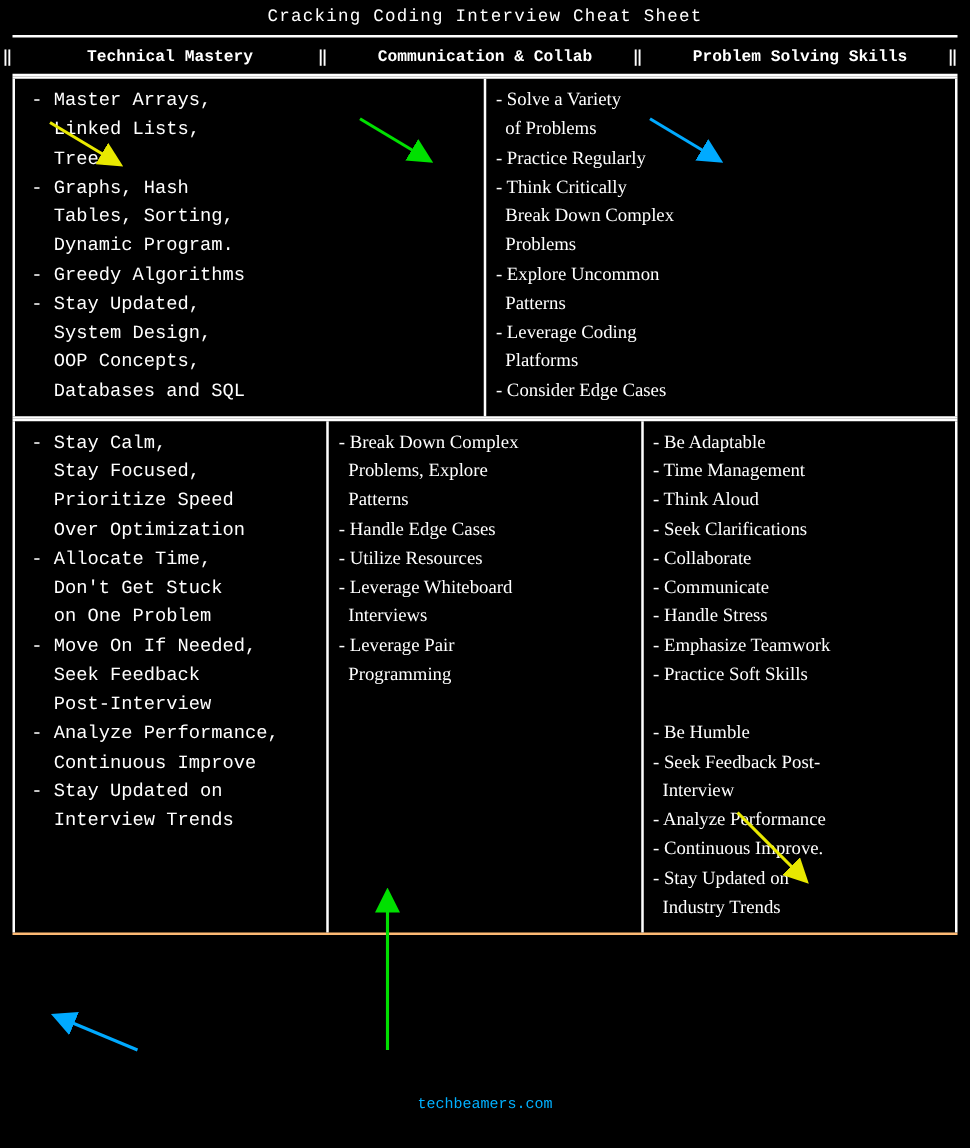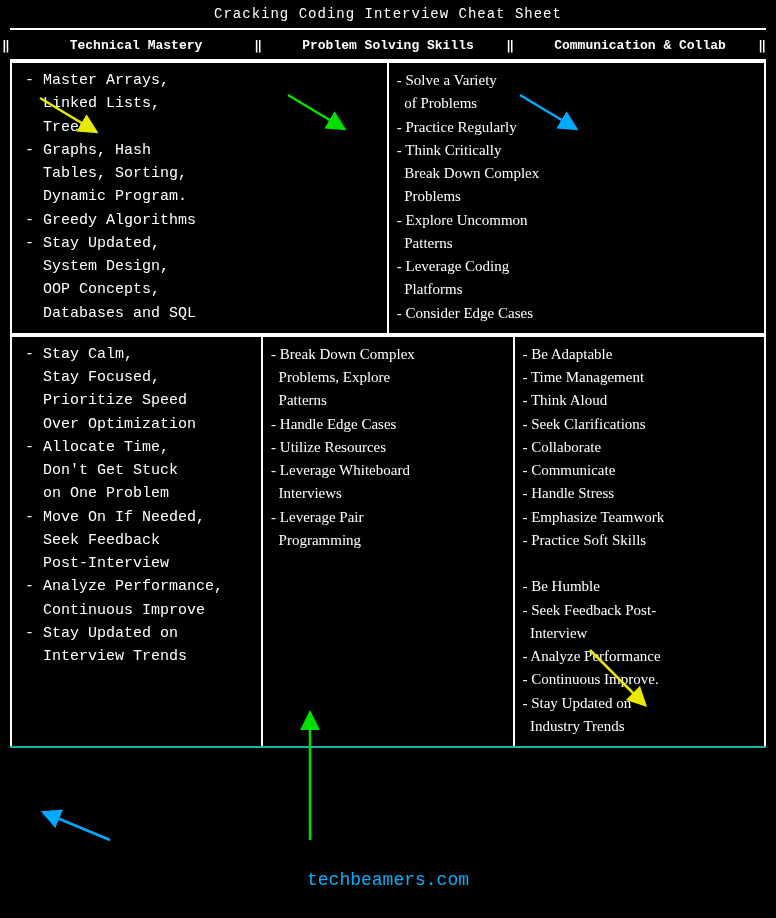--- a/index.html
+++ b/index.html
@@ -86,21 +86,21 @@
       white-space: pre-wrap;
       font-size: 15px;
     }
 
     .watermark {
       position: absolute;
       bottom: 28px;
       left: 50%;
       transform: translateX(-50%);
       color: #00b0ff;
-      font-size: 18px;
+      font-size: 12px;
       text-align: center;
       z-index: 10;
     }
 
     svg.arrow {
       overflow: visible;
     }
   </style>
 </head>
 <body>
@@ -158,22 +158,22 @@
     </defs>
   <path d="M 20 10 L 70 60" stroke="#e8e800" stroke-width="2.5" fill="none" marker-end="url(#ah6)"></path>
 </svg>
 
 <div class="title">Cracking Coding Interview Cheat Sheet</div>
 
 <div class="top-border"></div>
 
 <div class="header-row">
   <div class="header-cell">Technical Mastery</div>
+  <div class="header-cell">Communication &amp; Collab</div>
   <div class="header-cell">Problem Solving Skills</div>
-  <div class="header-cell">Communication &amp; Collab</div>
 </div>
 
 <div class="section-border"></div>
 
 <div class="content-area">
   <div class="content-col">
     <div class="col-item"> - Master Arrays,
    Linked Lists,
    Trees
  - Graphs, Hash
@@ -195,21 +195,21 @@
  - Explore Uncommon
    Patterns
  - Leverage Coding
    Platforms
  - Consider Edge Cases</div>
   </div>
 </div>
 
 <div class="section-border"></div>
 
-<div class="content-area" style="border-bottom: 2px solid #14b8a6;">
+<div class="content-area" style="border-bottom: 2px solid #fdba74;">
   <div class="content-col">
     <div class="col-item"> - Stay Calm,
    Stay Focused,
    Prioritize Speed
    Over Optimization
  - Allocate Time,
    Don't Get Stuck
    on One Problem
  - Move On If Needed,
    Seek Feedback

